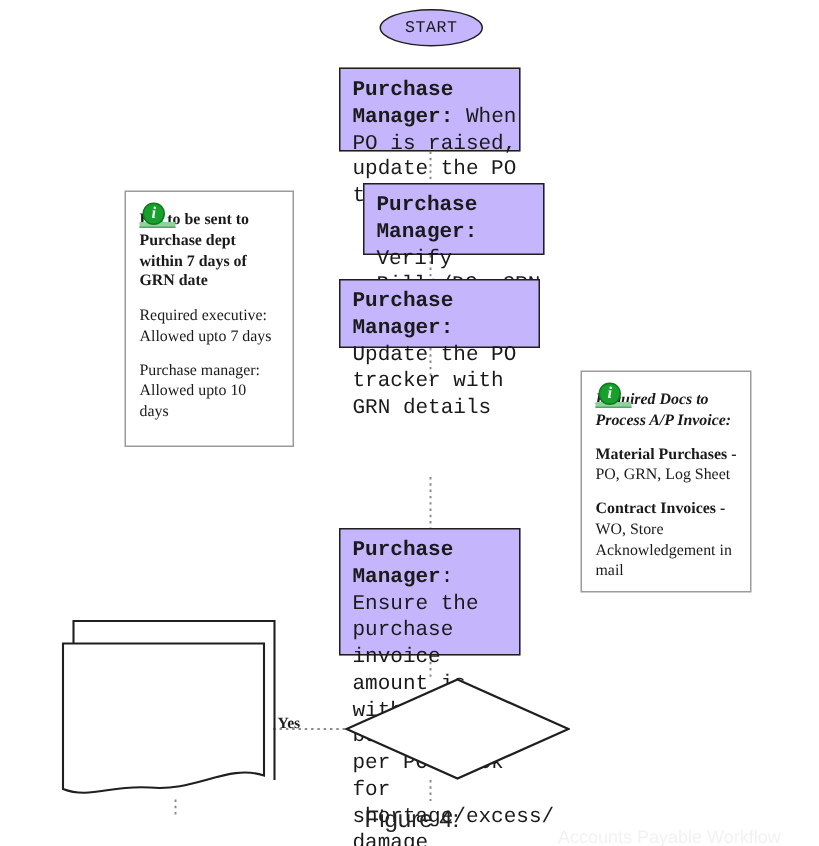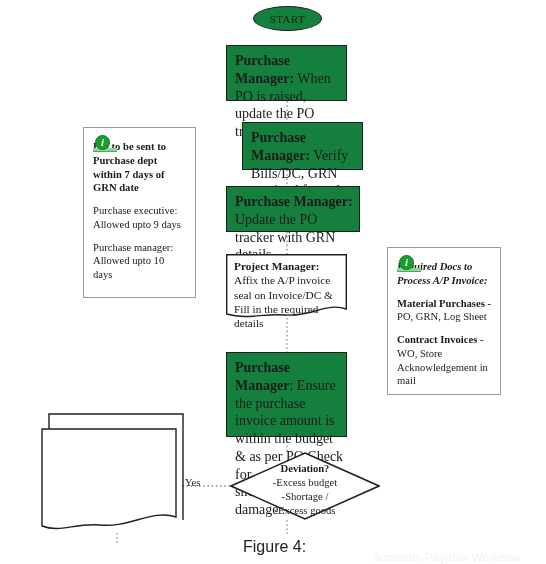--- a/index.html
+++ b/index.html
@@ -27,21 +27,22 @@
   #wires {
     position: absolute;
     left: 0; top: 0;
     width: 546px; height: 564px;
     pointer-events: none;
   }
   
   .node {
     position: absolute;
     box-sizing: border-box;
-    background: #15803d;
+    background: #c4b5fd;
+    font-family: Liberation Mono, monospace;
   }
   .proc {
     border: 1.4px solid #1f1f1f;
     padding: 6px 1px 5px 8px;
     font-size: 14px;
     line-height: 1.27;
   }
   .proc b, .lead {
     font-weight: bold;
   }
@@ -135,21 +136,21 @@
     left: 0; right: 0;
     text-align: center;
     font-size: 10.6px;
     line-height: 1.32;
   }
   .decision .dtxt .t1 { font-weight: bold; }
 
   .edge-label {
     position: absolute;
     font-size: 10.5px;
-    font-weight: normal;
+    font-weight: bold;
     color: #1f1f1f;
   }
   .caption {
     position: absolute;
     font-family: "Liberation Sans", sans-serif;
     font-size: 16px;
     color: #222;
   }
   .ghost {
     position: absolute;
@@ -197,44 +198,29 @@
   <div class="node proc" style="left:242px; top:122px; width:121px; height:48px;">
     <span class="lead">Purchase Manager:</span>
     <span> Verify Bills/DC, GRN received from the site.</span>
   </div>
 
   <div class="node proc" style="left:226px; top:186px; width:134px; height:46px;">
     <span class="lead">Purchase Manager:</span>
     <span> Update the PO tracker with GRN details</span>
   </div>
 
-  <div class="docnode" style="left:226px; top:254px; width:121px; height:66px;">
-    <svg width="121" height="66" viewBox="0 0 121 66">
-      <path d="M0.7,0.7 H120.3 V55 C100,48 86,63 60,61 C36,59 22,66 0.7,60 Z" fill="#ffffff" stroke="#1f1f1f" stroke-width="1.4" stroke-linejoin="miter"></path>
-    </svg>
-    <div class="txt" style="left:8px; top:5px; width:110px;">
-      <span class="lead">Project Manager:</span>
-      <span> Affix the A/P invoice seal on Invoice/DC &amp; Fill in the required details</span>
-    </div>
-  </div>
 
   <div class="node proc" style="left:226px; top:352px; width:121px; height:85px;">
     <span class="lead">Purchase Manager</span><span>: Ensure the purchase invoice amount is within the budget &amp; as per PO Check for shortage/excess/ damage</span>
   </div>
 
   <div class="decision" style="left:230px; top:452px; width:150px; height:68px;">
     <svg width="150" height="68" viewBox="0 0 150 68">
       <polygon points="75,1 149,34 75,67 1,34" fill="#ffffff" stroke="#1f1f1f" stroke-width="1.5" stroke-linejoin="miter"></polygon>
     </svg>
-    <div class="dtxt" style="top:10px;">
-      <div class="t1">Deviation?</div>
-      <div>-Excess budget</div>
-      <div>-Shortage /</div>
-      <div>-Excess goods</div>
-    </div>
   </div>
 
   <div class="edge-label" style="left:185px; top:477px;">
     <span>Yes</span>
   </div>
 
   <div class="docnode" style="left:30px; top:412px; width:155px; height:124px;">
     <svg width="155" height="124" viewBox="0 0 155 124">
 
       <path d="M19,17 V2 H153 V108" fill="none" stroke="#1f1f1f" stroke-width="1.4" stroke-linejoin="miter"></path>
@@ -245,22 +231,22 @@
 
   <div class="callout" style="left:83px; top:127px; width:113px; height:171px;">
     <span class="ico">
       <span class="info-badge">
         <span class="shelf"></span>
         <span class="ring"></span>
       </span>
     </span>
     <p class="hl">Bill to be sent to Purchase dept within 7 days of GRN date</p>
     <p>
-      <span>Purchase executive:</span><br>
-      <span>Allowed upto 9 days</span>
+      <span>Required executive:</span><br>
+      <span>Allowed upto 7 days</span>
     </p>
     <p>
       <span>Purchase manager:</span><br>
       <span>Allowed upto 10 days</span>
     </p>
   </div>
 
   <div class="callout" style="left:387px; top:247px; width:114px; height:148px;">
     <span class="ico">
       <span class="info-badge">

